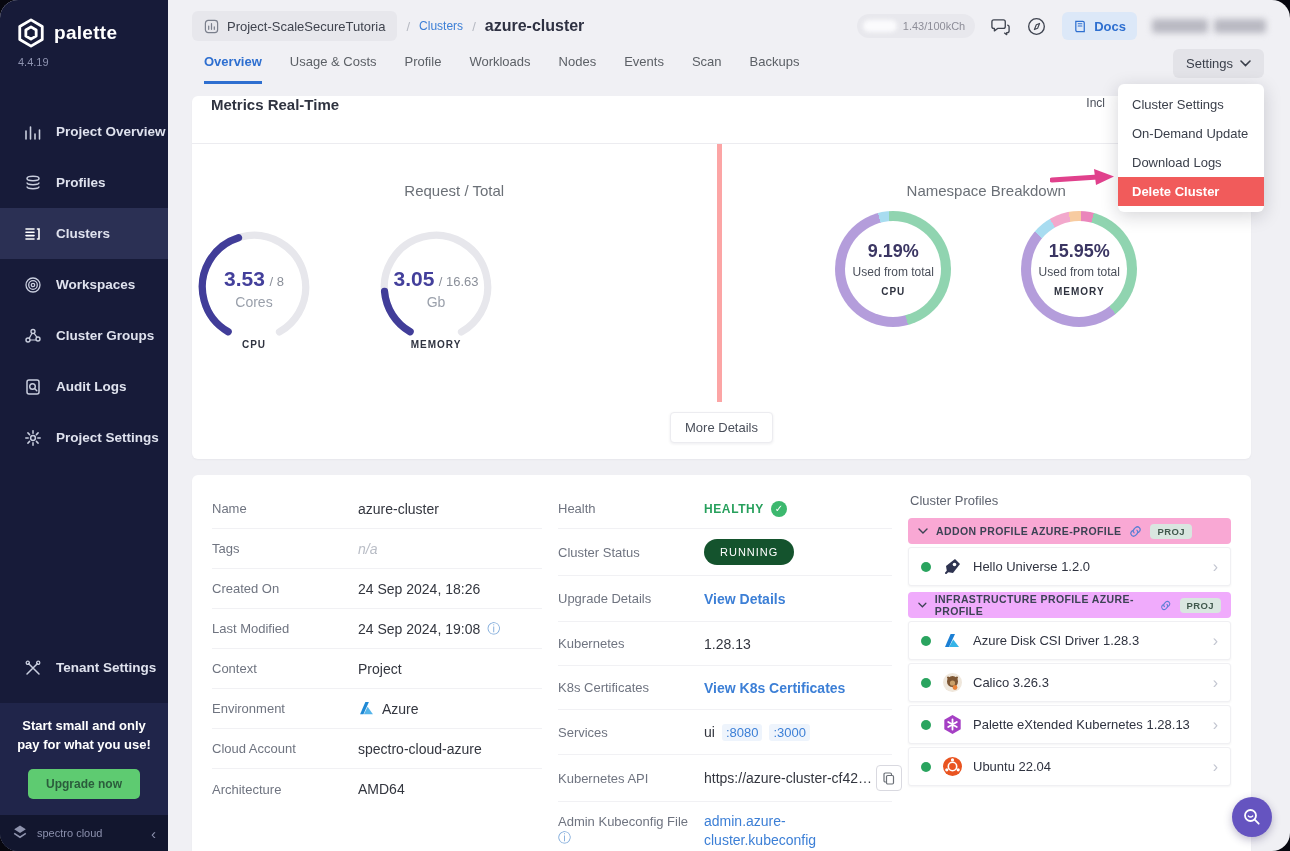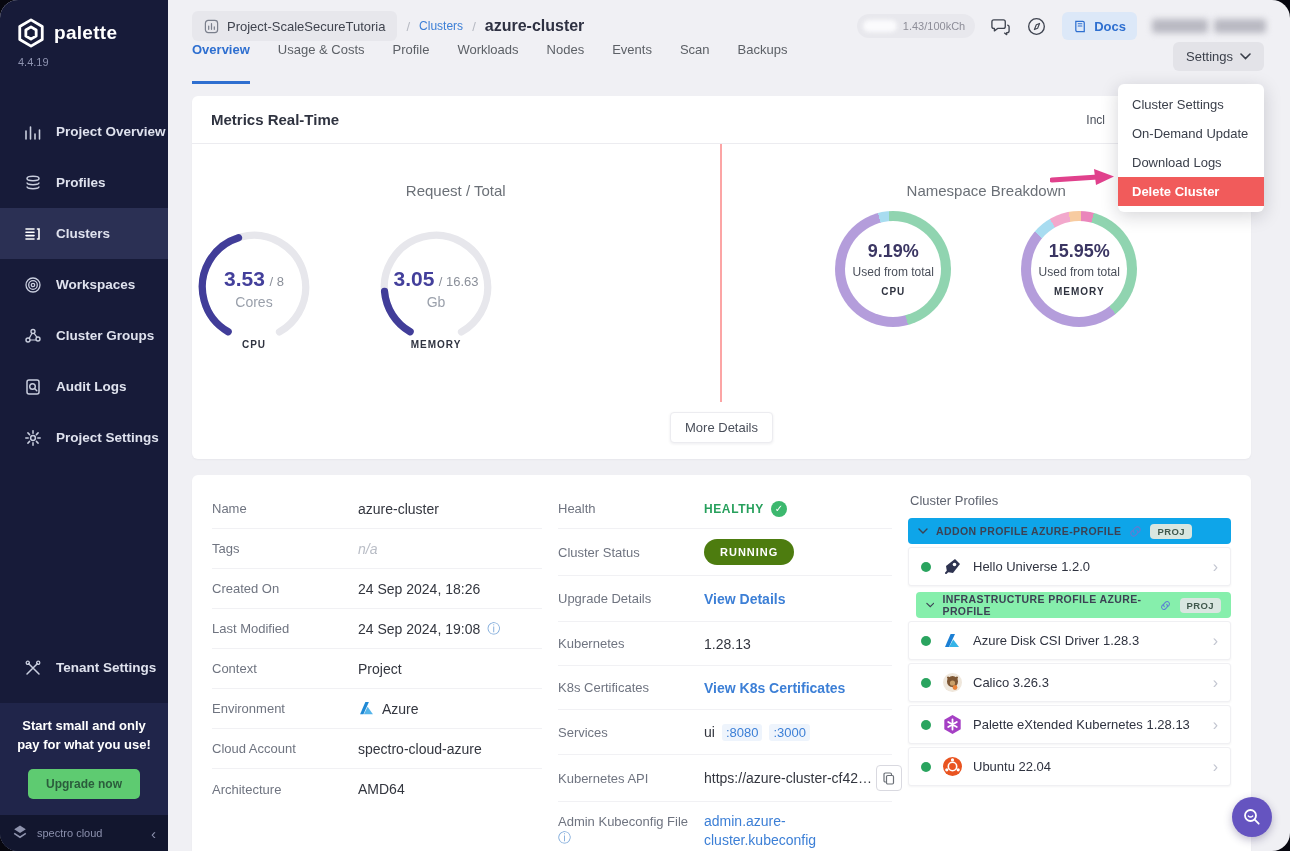--- a/index.html
+++ b/index.html
@@ -31,41 +31,41 @@
   .crumb-link { color:#3c7fd6; font-size:12px; cursor:pointer; }
   .crumb-cur { color:#2e3142; font-size:16px; font-weight:600; }
   .top-right { margin-left:auto; display:flex; align-items:center; gap:15px; }
   .usage-pill { background:#e8e8ed; border-radius:999px; height:24px; display:flex; align-items:center; padding:0 10px 0 6px; gap:6px; }
   .usage-blur { width:34px; height:12px; background:#fbfbfd; border-radius:6px; filter:blur(2px); }
   .usage-text { font-size:11px; color:#8d8d98; }
   .docs-chip { display:flex; align-items:center; gap:6px; background:#dce8f8; border-radius:6px; height:28px; padding:0 11px; color:#2e6fd0; font-size:13px; font-weight:600; cursor:pointer; }
   .redact { background:#b9b9c2; border-radius:3px; filter:blur(3px); height:14px; }
   .user-blur { display:flex; gap:6px; }
 
-  .tabsbar { display:flex; padding:0 26px 0 24px; height:42px; }
+  .tabsbar { display:flex; align-items:flex-end; padding:0 26px 0 36px; height:42px; }
   .tabs { display:flex; gap:28px; }
   .tab { font-size:13px; color:#5c6066; padding-bottom:12px; cursor:pointer; }
   .tab.active { color:#2e6fd0; font-weight:700; border-bottom:3px solid #2e6fd0; }
   .settings-btn { margin-left:auto; margin-bottom:6px; display:flex; align-items:center; gap:7px; background:#e3e3e8; border:none; border-radius:6px; height:29px; padding:0 13px; font-size:13px; color:#3a3f4a; font-family:inherit; cursor:pointer; }
 
   
   .menu { position:absolute; top:84px; right:26px; width:146px; background:#fff; border-radius:6px; box-shadow:0 4px 18px rgba(20,20,40,.18); padding:6px 0; z-index:70; }
   .menu-item { font-size:13px; color:#3a3f4a; padding:7px 14px; white-space:nowrap; cursor:pointer; }
   .menu-item.danger { color:#fff; font-weight:600; }
   .arrow-callout { position:absolute; top:168px; right:174px; z-index:71; }
 
   
   .card { background:#fff; border-radius:6px; margin:0 39px 0 24px; box-shadow:0 1px 2px rgba(30,30,60,.04); }
   .card.metrics { margin-top:12px; }
-  .metrics-header { height:48px; display:flex; align-items:center; padding:0 19px; border-bottom:1px solid #ececf0; position:relative; }
+  .metrics-header { height:48px; display:flex; padding:0 19px; border-bottom:1px solid #ececf0; position:relative; }
   .metrics-title { font-size:15px; font-weight:700; color:#2f3340; }
   .clipped-text { position:absolute; right:146px; font-size:12px; color:#4a4f5a; }
   .metrics-body { display:flex; height:258px; }
   .half { width:50%; }
-  .half.left { border-right:2px solid #fca5a5; }
+  .half.left { border-right:5px solid #fca5a5; }
   .half-title { text-align:center; font-size:15px; color:#6b7077; margin-top:38px; }
   .gauges { display:flex; justify-content:flex-start; gap:58px; margin-top:26px; }
   .donuts { display:flex; justify-content:center; gap:62px; margin-top:12px; }
 
   .gauge { position:relative; width:124px; text-align:center; }
   .gauge svg { transform:rotate(120deg); }
   .gauge-center { position:absolute; top:42px; left:0; right:0; }
   .gauge-val { font-size:21px; font-weight:700; color:#433f9b; }
   .gauge-total { font-size:13px; color:#8a8f99; font-weight:400; }
   .gauge-unit { font-size:14px; color:#9aa0ab; margin-top:3px; }
@@ -84,21 +84,21 @@
 
   
   .card.details { margin-top:16px; height:420px; padding:14px 20px; display:grid; grid-template-columns:330px 334px 1fr; column-gap:16px; overflow:hidden; }
   .info-row { display:flex; align-items:center; padding:10px 0; border-bottom:1px solid #f1f1f4; min-height:40px; }
   .info-label { width:146px; flex-shrink:0; font-size:13px; color:#6f7480; }
   .info-value { font-size:14px; color:#33363f; display:flex; align-items:center; gap:7px; }
   .muted { color:#b9bdc6; font-style:italic; }
   .link { color:#3c7fd6; cursor:pointer; }
   .healthy { color:#27a05c; font-size:12px; font-weight:700; letter-spacing:.6px; }
   .check-circle { display:inline-flex; width:16px; height:16px; border-radius:50%; background:#3cb86e; color:#fff; font-size:10px; align-items:center; justify-content:center; }
-  .running-badge { background:#4d7c0f; color:#fff; font-size:11px; font-weight:700; letter-spacing:1px; border-radius:15px; padding:7px 16px; cursor:default; }
+  .running-badge { background:#14532d; color:#fff; font-size:11px; font-weight:400; letter-spacing:1px; border-radius:15px; padding:7px 16px; cursor:default; }
   .port { background:#eef4fc; border-radius:3px; padding:1px 4px; color:#3c7fd6; font-size:13px; cursor:pointer; }
   .copy-btn { width:26px; height:26px; border:1px solid #d9d9e0; background:#fff; border-radius:4px; display:inline-flex; align-items:center; justify-content:center; cursor:pointer; flex-shrink:0; }
   .info-icon { color:#7aa7d9; font-size:13px; cursor:pointer; }
   .trunc { max-width:172px; overflow:hidden; white-space:nowrap; }
   .wrap-link { width:150px; line-height:1.35; }
 
   
   .profiles-title { font-size:13px; color:#5f6470; margin:4px 0 10px 2px; }
   .psection-header { display:flex; align-items:center; gap:8px; border-radius:4px; height:26px; padding:0 10px; margin-bottom:3px; cursor:pointer; }
   .psection-header .ptitle { font-size:10.5px; font-weight:700; letter-spacing:.4px; color:#3c4254; }
@@ -435,21 +435,21 @@
         <div class="info-row" style="border-bottom:none; min-height:56px">
           <span class="info-label"><span>Admin Kubeconfig File</span> <span class="info-icon">ⓘ</span></span>
           <span class="info-value link wrap-link">admin.azure-cluster.kubeconfig</span>
         </div>
       </div>
 
       <div>
         <div class="profiles-title">Cluster Profiles</div>
 
         <div class="psection">
-          <div class="psection-header" style="background: #0ea5e9;">
+          <div class="psection-header" style="background: #f9a8d4;">
             <svg width="10" height="6" viewBox="0 0 10 6">
                 <path d="M1 1l4 4 4-4" stroke="#3c4254" stroke-width="1.4" fill="none" stroke-linecap="round"></path>
               </svg>
             <span class="ptitle">ADDON PROFILE AZURE-PROFILE</span>
             <svg width="13" height="13" viewBox="0 0 14 14">
                 <path d="M5.5 8.5a3 3 0 010-4.2l1.7-1.7a3 3 0 014.2 4.2l-1 1M8.5 5.5a3 3 0 010 4.2l-1.7 1.7a3 3 0 01-4.2-4.2l1-1" stroke="#5b7fd4" stroke-width="1.3" fill="none" stroke-linecap="round"></path>
               </svg>
             <span class="proj-badge">PROJ</span>
           </div>
           <div class="profile-row">
@@ -460,21 +460,21 @@
                   <path d="M4 16l3-3" stroke="#2e3350" stroke-width="2" stroke-linecap="round"></path>
                   <circle cx="12.5" cy="7.5" r="1.8" fill="#fff"></circle>
                 </svg>
               </span>
             <span class="pname">Hello Universe 1.2.0</span>
             <span class="row-chev">›</span>
           </div>
         </div>
 
         <div class="psection">
-          <div class="psection-header" style="background: #86efac; margin-left: 8px;">
+          <div class="psection-header" style="background: #f0abfc;">
             <svg width="10" height="6" viewBox="0 0 10 6">
                 <path d="M1 1l4 4 4-4" stroke="#3c4254" stroke-width="1.4" fill="none" stroke-linecap="round"></path>
               </svg>
             <span class="ptitle">INFRASTRUCTURE PROFILE AZURE-PROFILE</span>
             <svg width="13" height="13" viewBox="0 0 14 14">
                 <path d="M5.5 8.5a3 3 0 010-4.2l1.7-1.7a3 3 0 014.2 4.2l-1 1M8.5 5.5a3 3 0 010 4.2l-1.7 1.7a3 3 0 01-4.2-4.2l1-1" stroke="#5b7fd4" stroke-width="1.3" fill="none" stroke-linecap="round"></path>
               </svg>
             <span class="proj-badge">PROJ</span>
           </div>
           <div class="profile-row">

